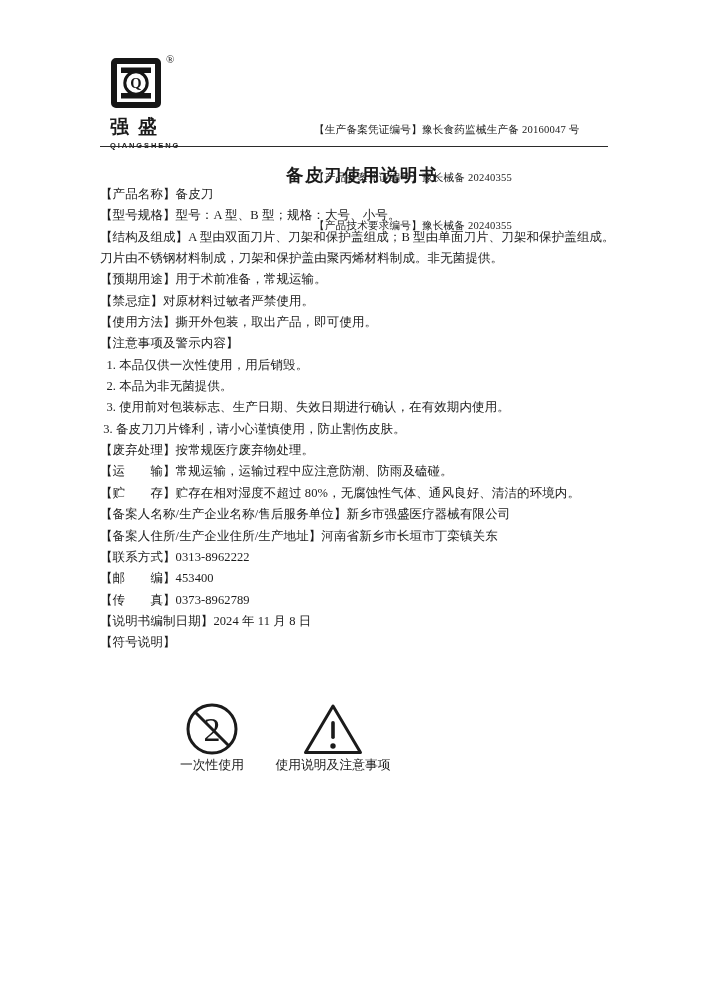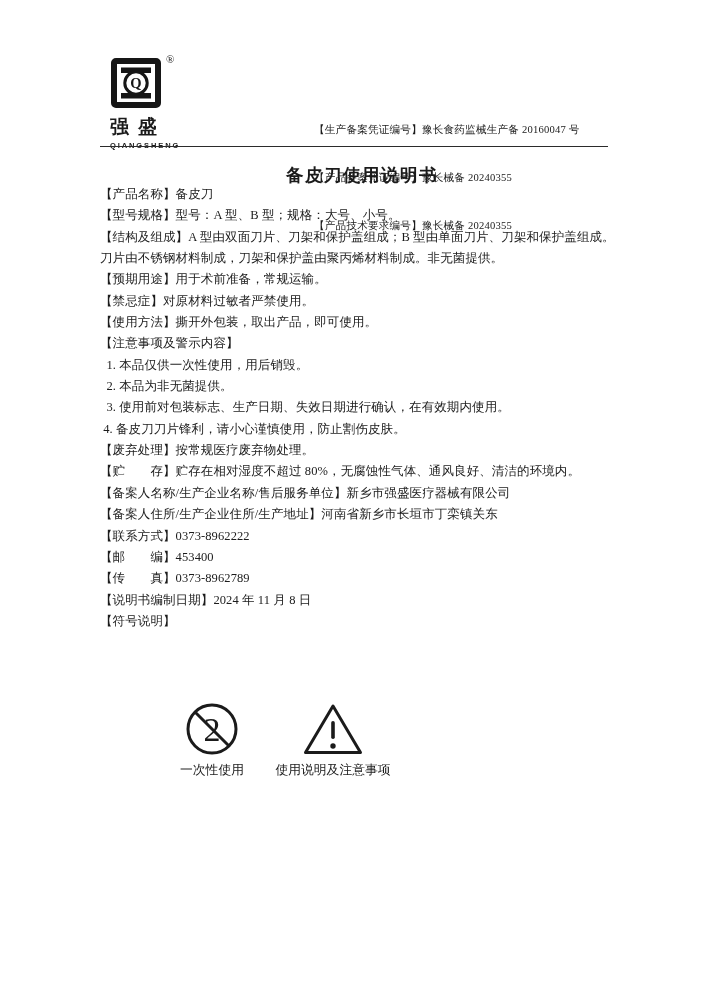--- a/index.html
+++ b/index.html
@@ -108,21 +108,20 @@
   .symbol-figure {
     margin: 0;
     display: flex;
     flex-direction: column;
     align-items: center;
   }
   .symbol-figure.single-use { width: 82px; }
   .symbol-figure.caution { width: 132px; justify-content: center; }
   .symbol-label {
     font-size: 12.8px;
-    margin-top: 5px;
     white-space: nowrap;
   }
   svg { display: block; }
 </style>
 </head>
 <body>
 
 <div class="page">
 
   <div class="logo-block">
@@ -157,26 +156,27 @@
     <div class="body-line">【型号规格】型号：A 型、B 型；规格：大号、小号。</div>
     <div class="body-line">【结构及组成】A 型由双面刀片、刀架和保护盖组成；B 型由单面刀片、刀架和保护盖组成。</div>
     <div class="body-line">刀片由不锈钢材料制成，刀架和保护盖由聚丙烯材料制成。非无菌提供。</div>
     <div class="body-line">【预期用途】用于术前准备，常规运输。</div>
     <div class="body-line">【禁忌症】对原材料过敏者严禁使用。</div>
     <div class="body-line">【使用方法】撕开外包装，取出产品，即可使用。</div>
     <div class="body-line">【注意事项及警示内容】</div>
     <div class="body-line">  1. 本品仅供一次性使用，用后销毁。</div>
     <div class="body-line">  2. 本品为非无菌提供。</div>
     <div class="body-line">  3. 使用前对包装标志、生产日期、失效日期进行确认，在有效期内使用。</div>
-    <div class="body-line"> 4. 备皮刀刀片锋利，请小心谨慎使用，防止割伤皮肤。</div>
+    <div class="body-line"> 3. 备皮刀刀片锋利，请小心谨慎使用，防止割伤皮肤。</div>
     <div class="body-line">【废弃处理】按常规医疗废弃物处理。</div>
+    <div class="body-line">【运　　输】常规运输，运输过程中应注意防潮、防雨及磕碰。</div>
     <div class="body-line">【贮　　存】贮存在相对湿度不超过 80%，无腐蚀性气体、通风良好、清洁的环境内。</div>
     <div class="body-line">【备案人名称/生产企业名称/售后服务单位】新乡市强盛医疗器械有限公司</div>
     <div class="body-line">【备案人住所/生产企业住所/生产地址】河南省新乡市长垣市丁栾镇关东</div>
-    <div class="body-line">【联系方式】0373-8962222</div>
+    <div class="body-line">【联系方式】0313-8962222</div>
     <div class="body-line">【邮　　编】453400</div>
     <div class="body-line">【传　　真】0373-8962789</div>
     <div class="body-line">【说明书编制日期】2024 年 11 月 8 日</div>
     <div class="body-line">【符号说明】</div>
   </div>
 
   <div class="symbols-row">
 
     <figure class="symbol-figure single-use">
       <svg width="56" height="56" viewBox="0 0 56 56">

